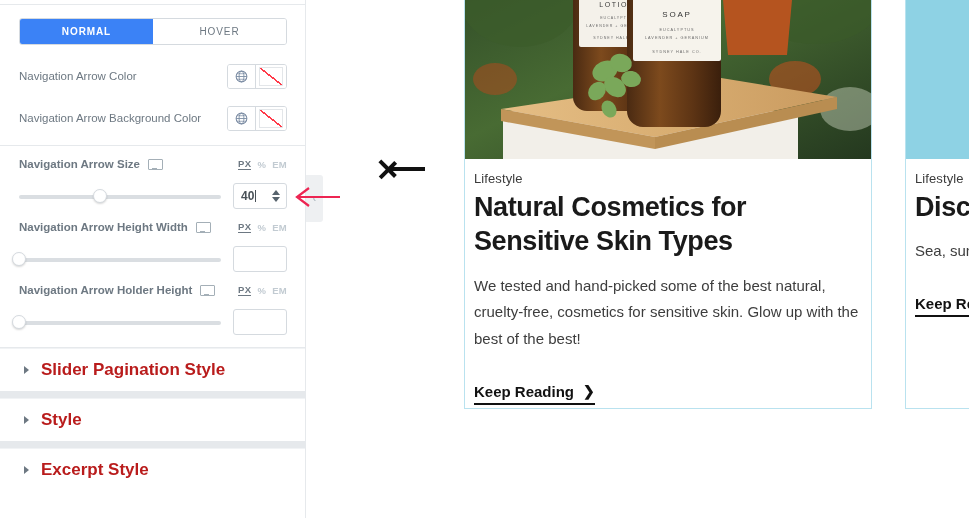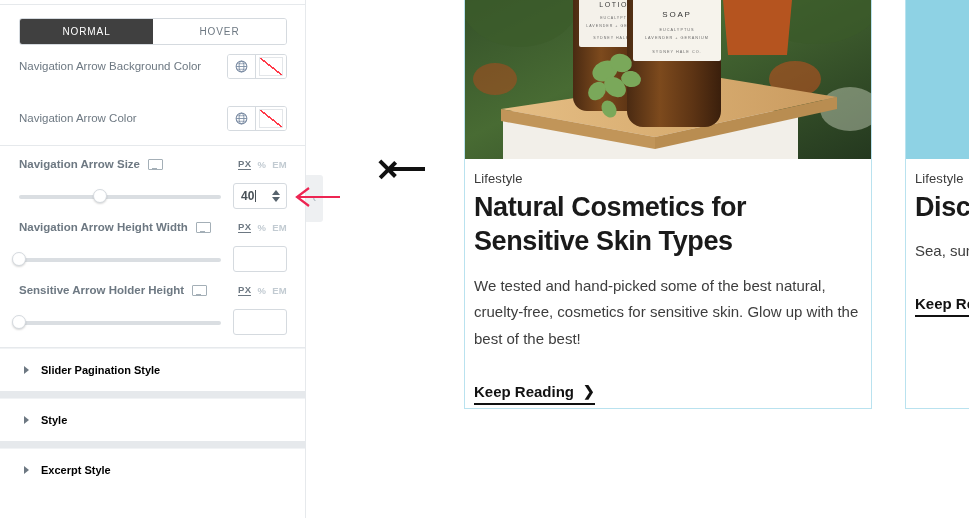--- a/index.html
+++ b/index.html
@@ -60,22 +60,23 @@
     align-items: center;
     justify-content: center;
     font-size: 10px;
     letter-spacing: 0.9px;
     color: #6d7882;
     background: #fff;
     cursor: pointer;
     user-select: none;
   }
   .tab.active {
-    background: #404040;
+    background: #3b82f6;
     color: #ffffff;
+    font-weight: bold;
   }
 
   
   .ctrl-row {
     display: flex;
     align-items: center;
     padding: 0 19px;
     height: 42px;
   }
   .ctrl-label {
@@ -266,23 +267,23 @@
     cursor: pointer;
   }
   .sec-arrow {
     width: 0; height: 0;
     border-top: 4px solid transparent;
     border-bottom: 4px solid transparent;
     border-left: 5px solid #6d7882;
     margin-right: 12px;
   }
   .sec-title {
-    font-size: 11px;
+    font-size: 17px;
     font-weight: bold;
-    color: #000000;
+    color: #b91c1c;
   }
 
   
   .collapse-handle {
     position: absolute;
     left: 306px;
     top: 175px;
     width: 17px;
     height: 47px;
     background: #eef0f2;
@@ -408,54 +409,54 @@
 <div id="root">
 
   <div class="panel">
     <div class="panel-topline"></div>
 
     <div class="panel-body">
 
       <div class="tabs">
         <div class="tab active">NORMAL</div>
         <div class="tab">HOVER</div>
+      </div>
+
+      <div class="ctrl-row" style="margin-top:10px;">
+        <div class="ctrl-label">Navigation Arrow Color</div>
+        <div class="color-group">
+          <div class="color-globe">
+            <svg width="13" height="13" viewBox="0 0 16 16" aria-hidden="true">
+              <circle cx="8" cy="8" r="6.6" fill="none" stroke="#7b8ca3" stroke-width="1.3"></circle>
+              <ellipse cx="8" cy="8" rx="3" ry="6.6" fill="none" stroke="#7b8ca3" stroke-width="1.1"></ellipse>
+              <line x1="1.4" y1="8" x2="14.6" y2="8" stroke="#7b8ca3" stroke-width="1.1"></line>
+              <line x1="2.4" y1="4.6" x2="13.6" y2="4.6" stroke="#7b8ca3" stroke-width="0.9"></line>
+              <line x1="2.4" y1="11.4" x2="13.6" y2="11.4" stroke="#7b8ca3" stroke-width="0.9"></line>
+            </svg>
+          </div>
+          <div class="color-swatch"></div>
+        </div>
       </div>
 
       <div class="ctrl-row">
         <div class="ctrl-label">Navigation Arrow Background Color</div>
         <div class="color-group">
           <div class="color-globe">
             <svg width="13" height="13" viewBox="0 0 16 16" aria-hidden="true">
               <circle cx="8" cy="8" r="6.6" fill="none" stroke="#7b8ca3" stroke-width="1.3"></circle>
               <ellipse cx="8" cy="8" rx="3" ry="6.6" fill="none" stroke="#7b8ca3" stroke-width="1.1"></ellipse>
               <line x1="1.4" y1="8" x2="14.6" y2="8" stroke="#7b8ca3" stroke-width="1.1"></line>
               <line x1="2.4" y1="4.6" x2="13.6" y2="4.6" stroke="#7b8ca3" stroke-width="0.9"></line>
               <line x1="2.4" y1="11.4" x2="13.6" y2="11.4" stroke="#7b8ca3" stroke-width="0.9"></line>
             </svg>
           </div>
           <div class="color-swatch"></div>
         </div>
       </div>
 
-      <div class="ctrl-row" style="margin-top:10px;">
-        <div class="ctrl-label">Navigation Arrow Color</div>
-        <div class="color-group">
-          <div class="color-globe">
-            <svg width="13" height="13" viewBox="0 0 16 16" aria-hidden="true">
-              <circle cx="8" cy="8" r="6.6" fill="none" stroke="#7b8ca3" stroke-width="1.3"></circle>
-              <ellipse cx="8" cy="8" rx="3" ry="6.6" fill="none" stroke="#7b8ca3" stroke-width="1.1"></ellipse>
-              <line x1="1.4" y1="8" x2="14.6" y2="8" stroke="#7b8ca3" stroke-width="1.1"></line>
-              <line x1="2.4" y1="4.6" x2="13.6" y2="4.6" stroke="#7b8ca3" stroke-width="0.9"></line>
-              <line x1="2.4" y1="11.4" x2="13.6" y2="11.4" stroke="#7b8ca3" stroke-width="0.9"></line>
-            </svg>
-          </div>
-          <div class="color-swatch"></div>
-        </div>
-      </div>
-
       <div class="divider"></div>
 
       <div class="slider-block">
         <div class="slider-head">
           <div class="slider-label">Navigation Arrow Size</div>
           <span class="monitor-icon"></span>
           <div class="units">
             <span class="unit active">PX</span>
             <span class="unit">%</span>
             <span class="unit">EM</span>
@@ -493,21 +494,21 @@
             <div class="thumb" style="left:0%;"></div>
           </div>
           <div class="num-box empty">
             <span class="num-val"></span>
           </div>
         </div>
       </div>
 
       <div class="slider-block">
         <div class="slider-head">
-          <div class="slider-label">Sensitive Arrow Holder Height</div>
+          <div class="slider-label">Navigation Arrow Holder Height</div>
           <span class="monitor-icon"></span>
           <div class="units">
             <span class="unit active">PX</span>
             <span class="unit">%</span>
             <span class="unit">EM</span>
           </div>
         </div>
         <div class="slider-row">
           <div class="track-wrap">
             <div class="track"></div>

